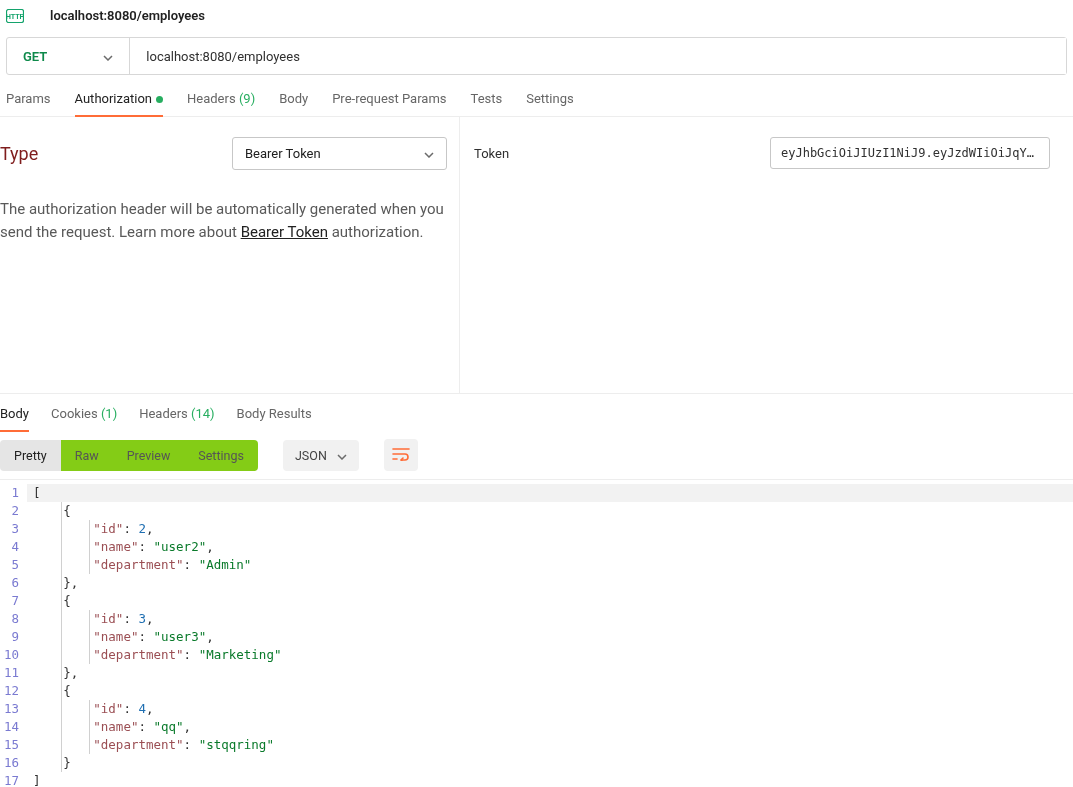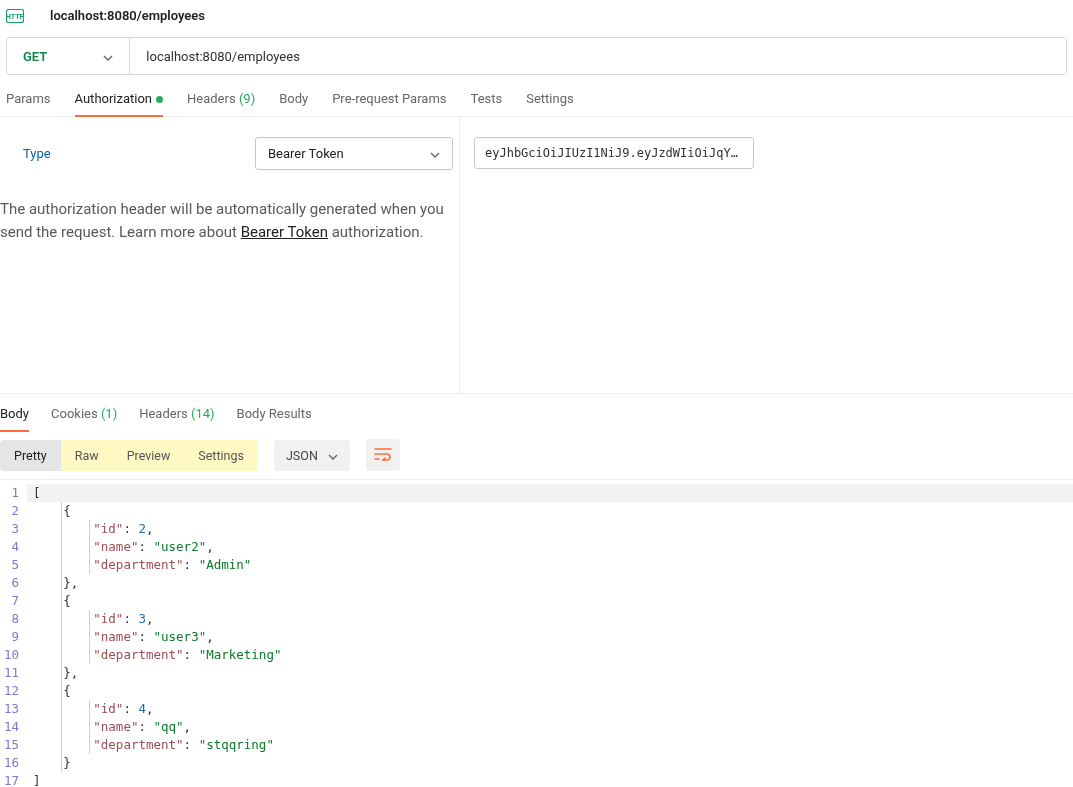--- a/index.html
+++ b/index.html
@@ -97,23 +97,22 @@
       flex: 1;
       padding: 20px 20px 20px 14px;
     }
     .auth-row-type {
       display: flex;
       align-items: center;
       margin-bottom: 28px;
     }
     .auth-type-label {
       width: 232px;
-      font-size: 13px;
-      color: #0369a1;
-      margin-left: 23px;
+      font-size: 18px;
+      color: #7f1d1d;
     }
     .auth-type-select {
       flex: 1;
       border: 1px solid #c7c7c7;
       border-radius: 3px;
       padding: 8px 12px;
       display: flex;
       justify-content: space-between;
       align-items: center;
       font-size: 13px;
@@ -169,32 +168,32 @@
       position: absolute;
       bottom: -1px; left: 0; right: 0;
       height: 2px;
       background: #ff6c37;
     }
 
     
     .res-toolbar {
       display: flex;
       align-items: center;
-      gap: 16px;
+      gap: 25px;
       padding: 8px 0 8px 0;
     }
     .seg {
       display: flex;
       border-radius: 4px;
       overflow: hidden;
     }
     .seg-btn {
       padding: 8px 14px;
       font-size: 12.5px;
-      background: #fef9c3;
+      background: #84cc16;
       color: #555;
       cursor: pointer;
     }
     .seg-btn.active { background: #e5e5e5; color: #212121; }
     .format-select {
       display: flex;
       align-items: center;
       gap: 10px;
       padding: 8px 12px;
       background: #f1f1f1;
@@ -307,20 +306,21 @@
             </svg>
         </span>
       </div>
     </div>
     <div class="auth-help">
       <span>The authorization header will be automatically generated when you send the request. Learn more about </span><a href="#">Bearer Token</a><span> authorization.</span>
     </div>
   </div>
   <div class="auth-right">
     <div class="token-row">
+      <div class="token-label">Token</div>
       <div class="token-input">eyJhbGciOiJIUzI1NiJ9.eyJzdWIiOiJqYXZhV</div>
     </div>
   </div>
 </div>
 
 <div class="response-section">
 
   <div class="res-tabs">
     <div class="res-tab active">Body</div>
     <div class="res-tab">

